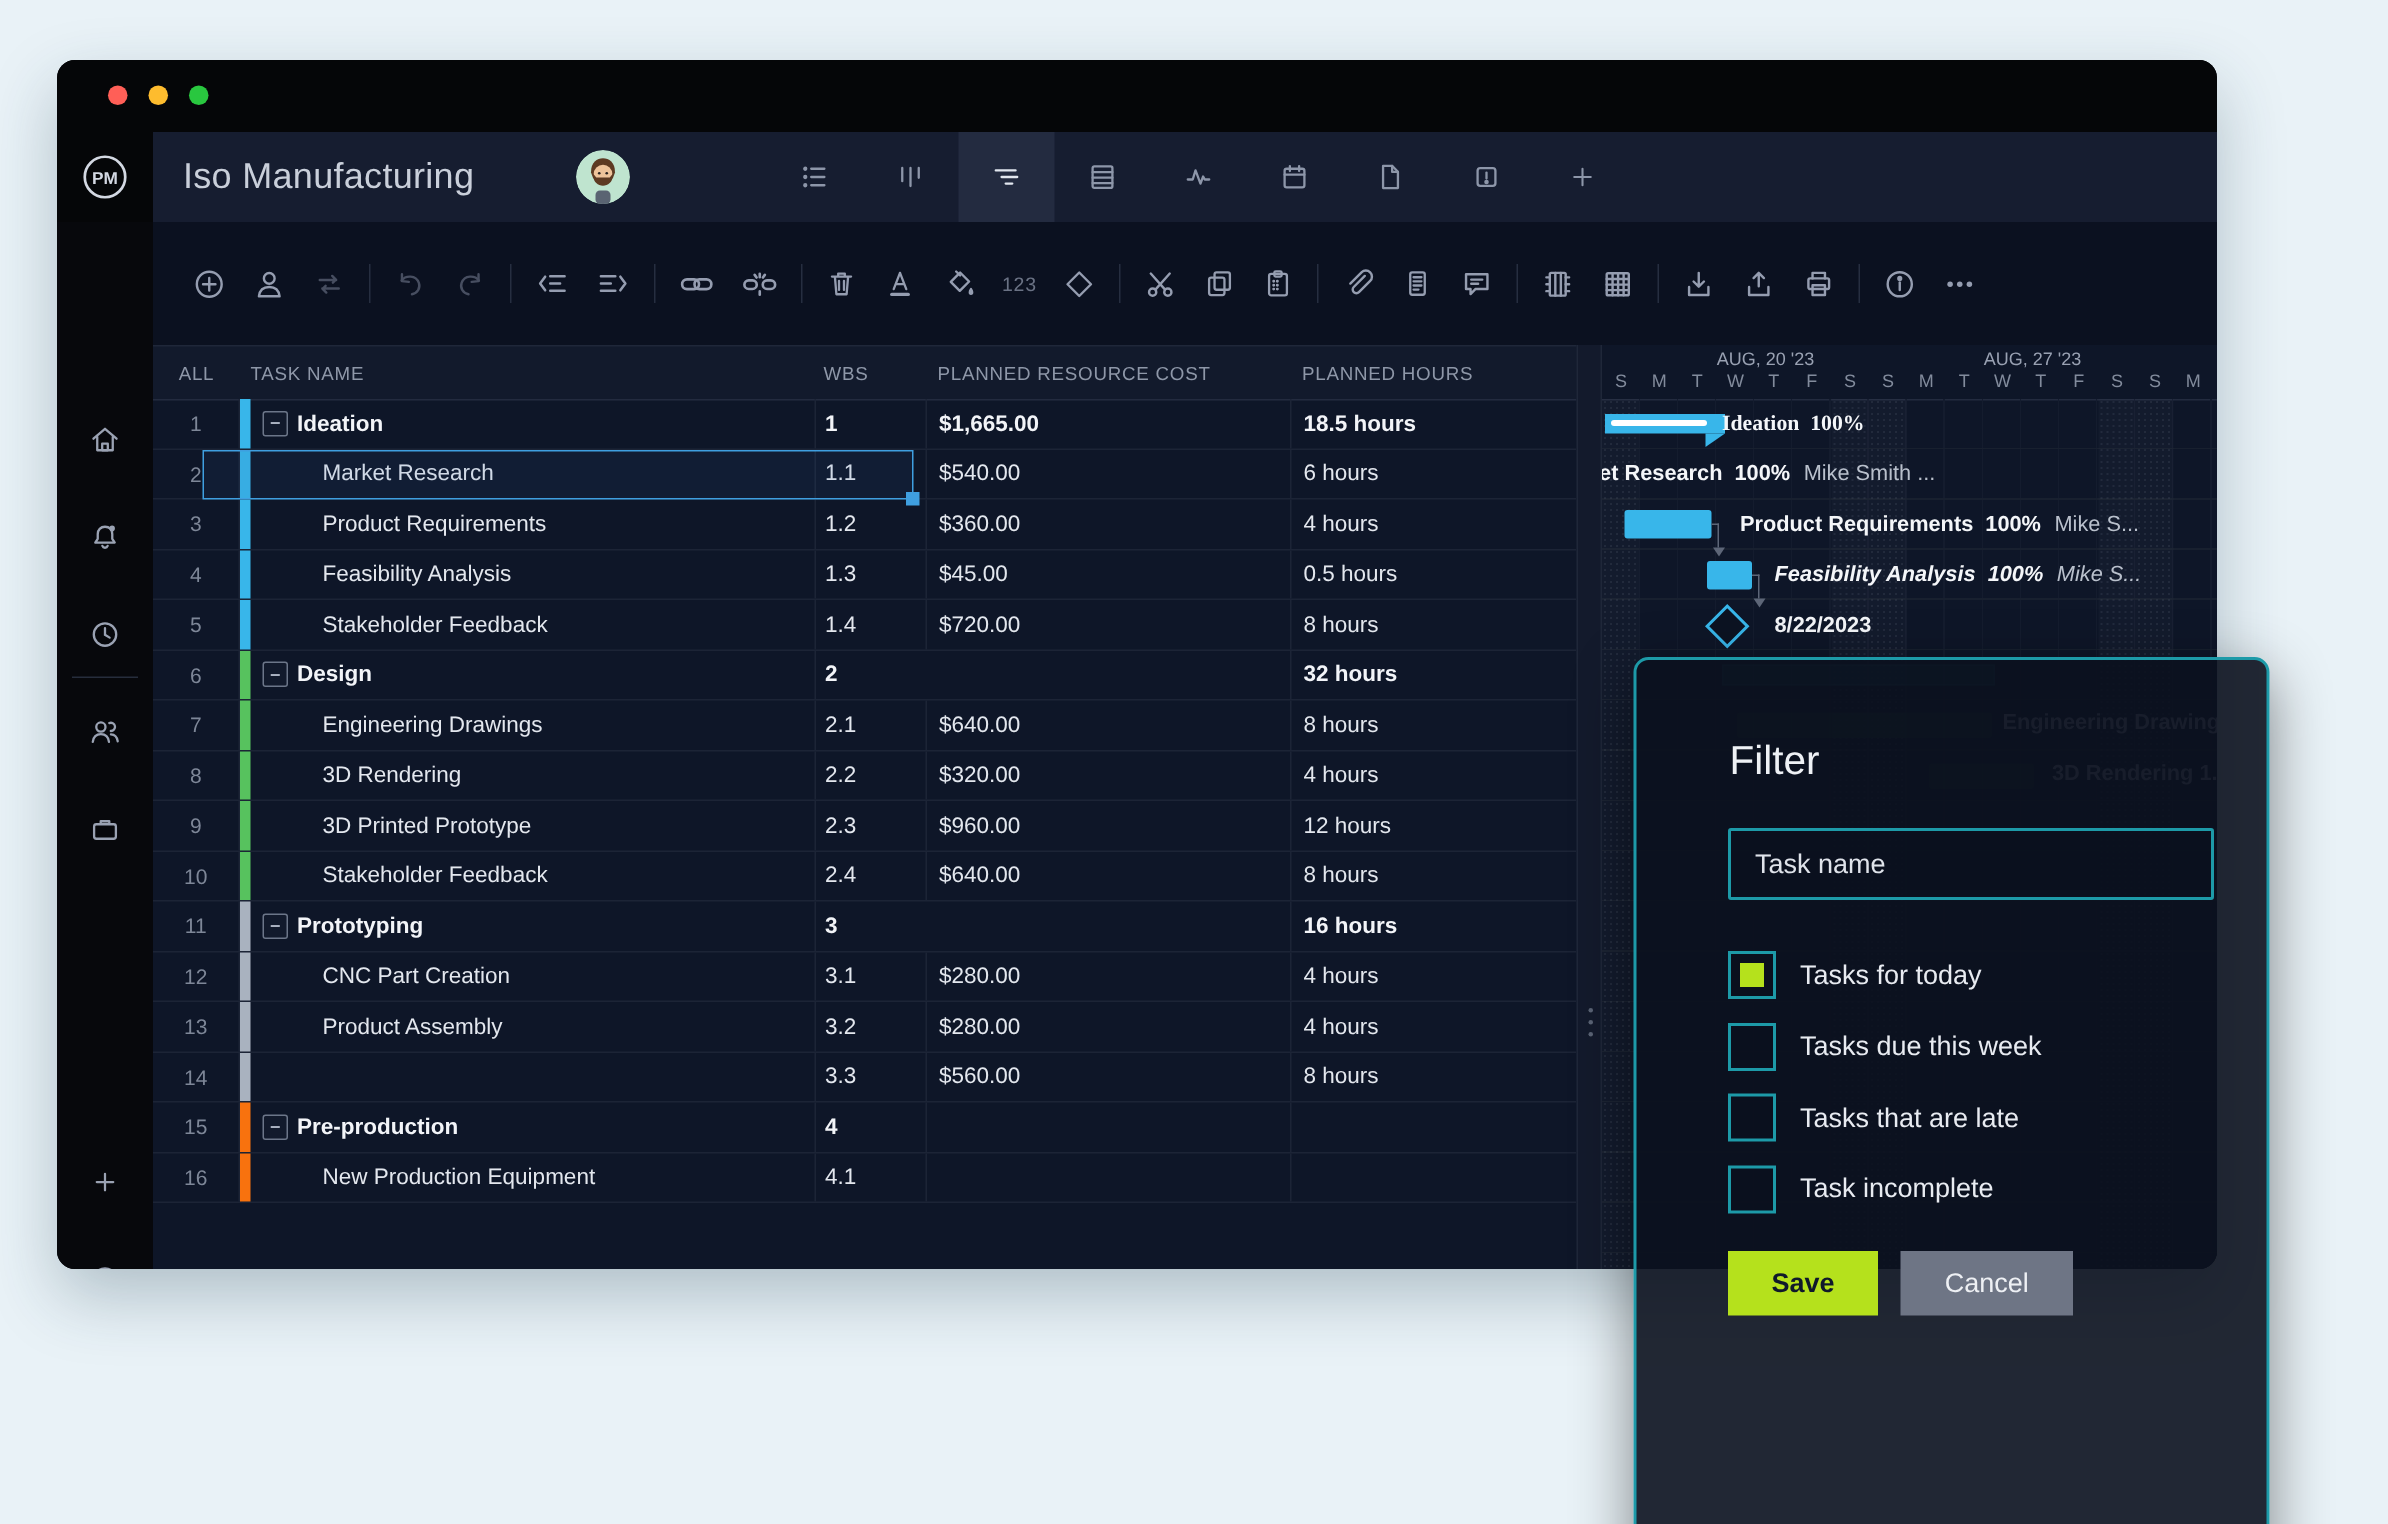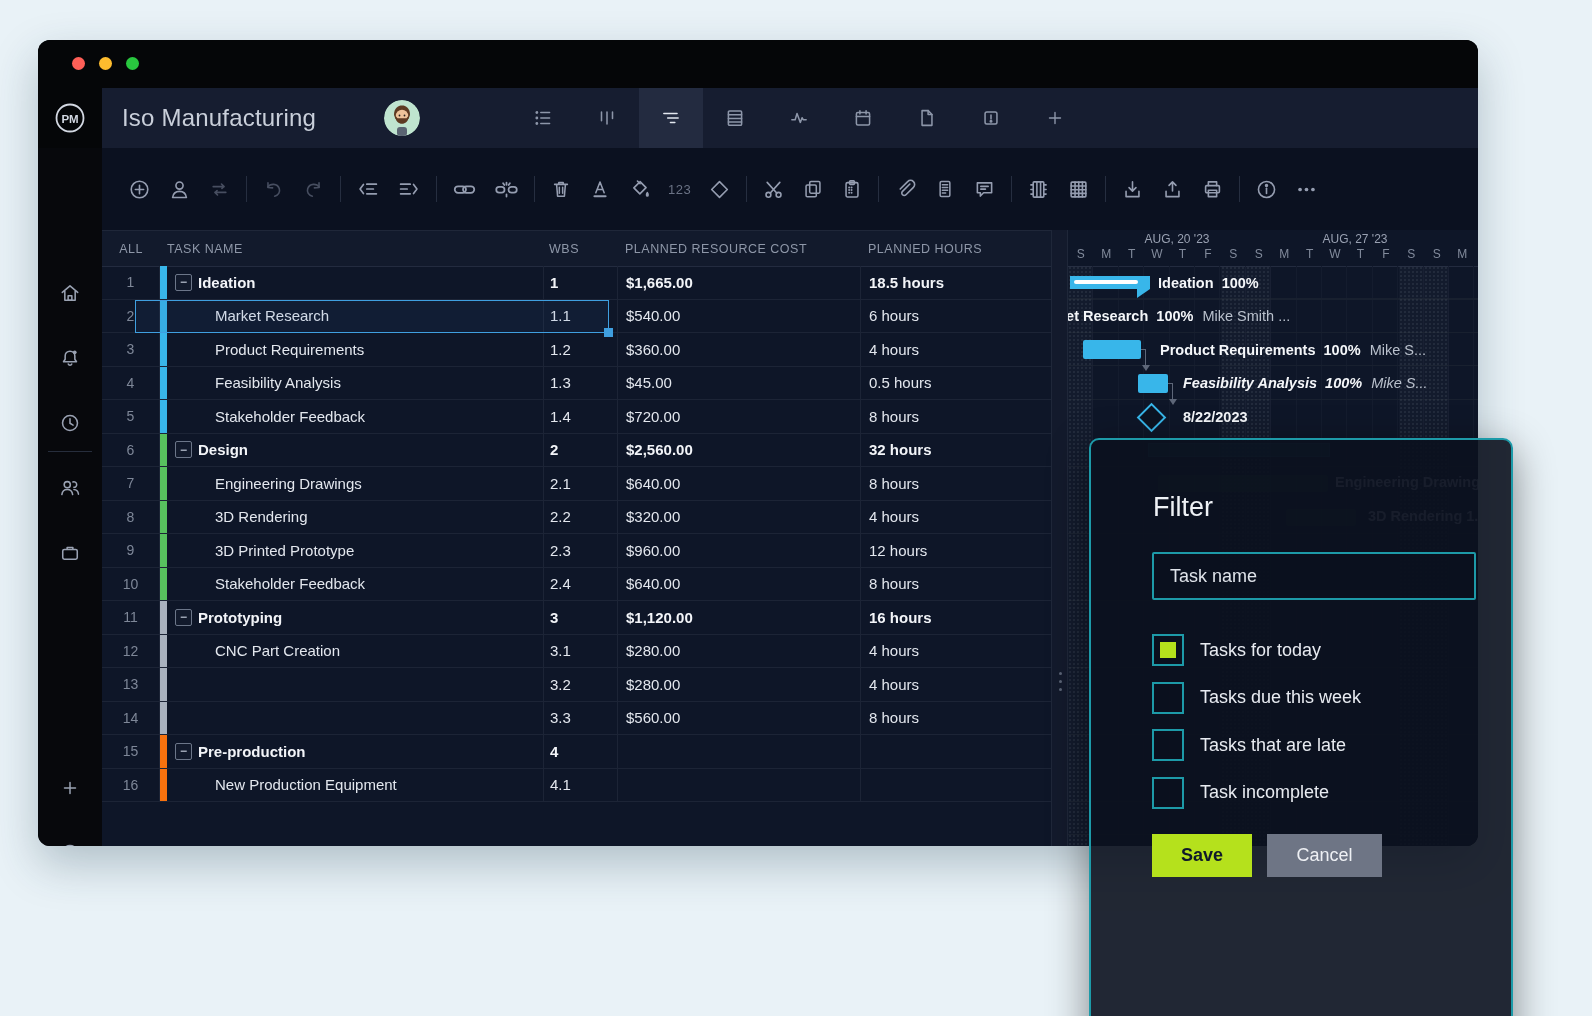--- a/index.html
+++ b/index.html
@@ -475,21 +475,20 @@
             <div class="td-hrs">8 hours</div>
           </div>
           <div class="trow parent" style="top: 167.5px;">
             <div class="td-num">6</div>
             <div class="td-bar" style="background:#57c25e"></div>
             <div class="td-name">
               <span class="collapse">−</span>
               <span>Design</span>
             </div>
             <div class="td-wbs">2</div>
-            <div class="td-cost">$2,560.00</div>
             <div class="td-hrs">32 hours</div>
           </div>
           <div class="trow" style="top: 201px;">
             <div class="td-num">7</div>
             <div class="td-bar" style="background:#57c25e"></div>
             <div class="td-name">
               <span class="childpad">Engineering Drawings</span>
             </div>
             <div class="td-wbs">2.1</div>
             <div class="td-cost">$640.00</div>
@@ -526,36 +525,38 @@
             <div class="td-hrs">8 hours</div>
           </div>
           <div class="trow parent" style="top: 335px;">
             <div class="td-num">11</div>
             <div class="td-bar" style="background:#a9b2bf"></div>
             <div class="td-name">
               <span class="collapse">−</span>
               <span>Prototyping</span>
             </div>
             <div class="td-wbs">3</div>
-            <div class="td-cost">$1,120.00</div>
             <div class="td-hrs">16 hours</div>
           </div>
           <div class="trow" style="top: 368.5px;">
             <div class="td-num">12</div>
             <div class="td-bar" style="background:#a9b2bf"></div>
             <div class="td-name">
               <span class="childpad">CNC Part Creation</span>
             </div>
             <div class="td-wbs">3.1</div>
             <div class="td-cost">$280.00</div>
             <div class="td-hrs">4 hours</div>
           </div>
           <div class="trow" style="top: 402px;">
             <div class="td-num">13</div>
             <div class="td-bar" style="background:#a9b2bf"></div>
+            <div class="td-name">
+              <span class="childpad">Product Assembly</span>
+            </div>
             <div class="td-wbs">3.2</div>
             <div class="td-cost">$280.00</div>
             <div class="td-hrs">4 hours</div>
           </div>
           <div class="trow" style="top: 435.5px;">
             <div class="td-num">14</div>
             <div class="td-bar" style="background:#a9b2bf"></div>
             <div class="td-wbs">3.3</div>
             <div class="td-cost">$560.00</div>
             <div class="td-hrs">8 hours</div>
@@ -615,21 +616,21 @@
       <div id="gbody">
           <div class="wknd" style="left: 0px; width: 25.43px;"></div>
           <div class="wknd" style="left: 152.58px; width: 25.43px;"></div>
           <div class="wknd" style="left: 178.01px; width: 25.43px;"></div>
           <div class="wknd" style="left: 330.59px; width: 25.43px;"></div>
           <div class="wknd" style="left: 356.02px; width: 25.43px;"></div>
           <div class="grow" style="top: 0px;">
             <div class="gsum" style="left: 2px; width: 80px; top: 10px; height: 13px;">
               <div class="stripe"></div>
             </div>
-            <div class="glabel" style="left: 90px; top: 50%; transform: translateY(-50%);">
+            <div class="glabel" style="left: 80px; top: 50%; transform: translateY(-50%); font-family: Liberation Serif, serif;">
               <span class="gname">Ideation&nbsp; 100%</span>
             </div>
           </div>
           <div class="grow" style="top: 33.5px;">
             <div class="glabel" style="left: -10px; top: 50%; transform: translateY(-50%);">
               <span class="gname">ket Research&nbsp; 100%</span>
               <span class="gassn">Mike Smith ...</span>
             </div>
           </div>
           <div class="grow" style="top: 67px;">

